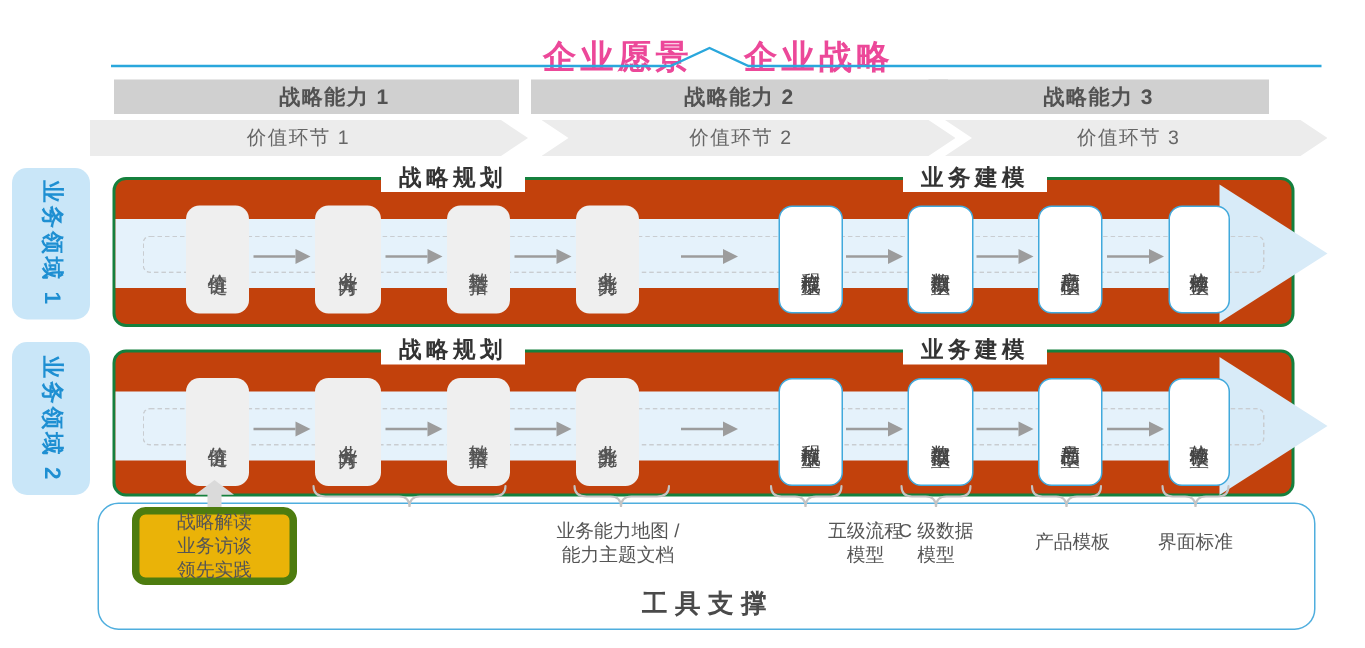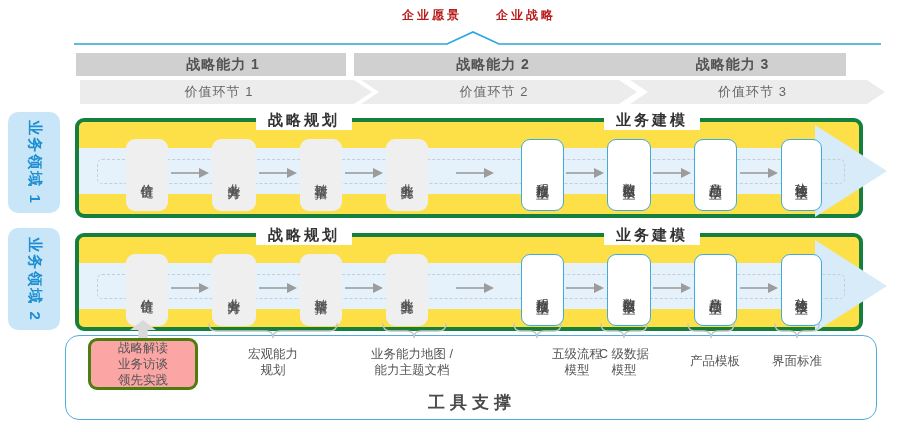--- a/index.html
+++ b/index.html
@@ -2,57 +2,57 @@
 <html><head>
 <meta charset="utf-8">
 <style>
   * { margin:0; padding:0; box-sizing:border-box; }
   html,body { background:#fff; }
   body { font-family:"Liberation Sans", sans-serif; }
   #stage { position:relative; width:910px; height:432px; background:#fff; overflow:hidden; }
 
   
   .top-title { position:absolute; left:0; right:0; top:7px; display:flex; justify-content:center; gap:34px; padding-left:48px; }
-  .top-title span { color:#b91c1c; font-size:12px; font-weight:bold; letter-spacing:3px; }
+  .top-title span { color:#ec4899; font-size:22px; font-weight:bold; letter-spacing:3px;margin-top:16px; }
   .header-line { position:absolute; left:74px; top:29px; }
 
   .cap-bar { position:absolute; top:53px; height:23px; background:#D0D0D0; display:flex; align-items:center; justify-content:center;
              color:#525252; font-size:14px; font-weight:600; letter-spacing:1px; }
   .chev { position:absolute; top:80px; height:24px; background:#ECECEC; display:flex; align-items:center; justify-content:center;
           color:#666; font-size:13px; letter-spacing:1px; }
   .chev.tip-only { clip-path:polygon(0 0, calc(100% - 18px) 0, 100% 50%, calc(100% - 18px) 100%, 0 100%); padding-right:14px; }
   .chev.notched  { clip-path:polygon(0 0, calc(100% - 18px) 0, 100% 50%, calc(100% - 18px) 100%, 0 100%, 18px 50%); padding-left:4px; padding-right:14px; }
 
   
   .domain-tab { position:absolute; left:8px; width:52px; background:#C9E6F8; border-radius:10px;
                 display:flex; align-items:center; justify-content:center; }
   .domain-tab span { transform:rotate(90deg); white-space:nowrap; color:#1E8FD2; font-size:15px; font-weight:bold; letter-spacing:2px; }
 
   
-  .row-panel { position:absolute; left:75px; width:788px; border:4px solid #15803d; border-radius:9px; background:#fde047; }
+  .row-panel { position:absolute; left:75px; width:788px; border:2px solid #15803d; border-radius:9px; background:#c2410c; }
   .band { position:absolute; left:0; top:26px; width:736px; height:46px; background:#E5F2FB; }
   .band-head { position:absolute; left:736px; top:3px; width:0; height:0;
                border-top:46px solid transparent; border-bottom:46px solid transparent; border-left:72px solid #D8EBF8; }
   .dashed-track { position:absolute; left:18px; top:37px; width:748px; height:25px; border:1.5px dashed #C9CDD1; border-radius:5px; }
   .node { position:absolute; top:17px; height:72px; display:flex; align-items:center; justify-content:center; border-radius:9px; }
   .node span { writing-mode:vertical-lr; text-orientation:upright; font-size:13px; letter-spacing:1px; line-height:1; }
   .node.gray { background:#EFEFEF; }
   .node.gray span { color:#555; }
   .node.blue { background:#fff; border:1.5px solid #41A9DC; }
   .node.blue span { color:#444; }
   .flow-arrow { position:absolute; top:45px; }
   .sec-title { position:absolute; top:-11px; transform:translateX(-50%); background:#fff; padding:0 12px;
                font-size:15px; font-weight:bold; letter-spacing:3px; color:#333; white-space:nowrap; }
 
   
   .tool-box { position:absolute; left:65px; top:335px; width:812px; height:85px; border:1.5px solid #4FAEDE; border-radius:14px; }
   .tool-label { position:absolute; left:472px; top:391px; transform:translateX(-50%); font-size:17px; font-weight:bold;
                 letter-spacing:5px; color:#4A4A4A; white-space:nowrap; }
-  .practice-box { position:absolute; left:88px; top:338px; width:110px; height:52px; background:#fca5a5;
-                  border:3px solid #4d7c0f; border-radius:9px; display:flex; align-items:center; justify-content:center;
+  .practice-box { position:absolute; left:88px; top:338px; width:110px; height:52px; background:#eab308;
+                  border:5px solid #4d7c0f; border-radius:9px; display:flex; align-items:center; justify-content:center;
                   color:#555; font-size:12.5px; line-height:1.3; text-align:center; white-space:pre-line; z-index:3; }
   .up-arrow { position:absolute; left:130px; top:320px; width:26px; height:19px; background:#DADADA;
               clip-path:polygon(50% 0, 100% 52%, 68% 52%, 68% 100%, 32% 100%, 32% 52%, 0 52%); z-index:2; }
   .brace { position:absolute; top:323px; z-index:2; }
   .note { position:absolute; transform:translateX(-50%); color:#555; font-size:12.5px; line-height:1.3;
           text-align:center; white-space:pre-line; z-index:3; }
 </style>
 </head>
 <body>
 
@@ -70,21 +70,21 @@
   <div class="cap-bar" style="left:76px; width:270px;padding-left:24px;">
       <span>战略能力 1</span>
     </div>
   <div class="cap-bar" style="left:354px; width:278px;">
       <span>战略能力 2</span>
     </div>
   <div class="cap-bar" style="left:619px; width:227px;">
       <span>战略能力 3</span>
     </div>
 
-  <div class="chev tip-only" style="left:80px; width:292px;">
+  <div class="chev tip-only" style="left:60px; width:292px;">
       <span>价值环节 1</span>
     </div>
   <div class="chev notched" style="left:361px; width:276px;">
       <span>价值环节 2</span>
     </div>
   <div class="chev notched" style="left:630px; width:255px;">
       <span>价值环节 3</span>
     </div>
 
   <div class="domain-tab" style="top:112px; height:101px;">
@@ -240,22 +240,20 @@
       <path d="M1,1 Q1,8 8,8 L17,8 Q24,8 24,15 Q24,8 31,8 L40,8 Q47,8 47,1" fill="none" stroke="#C4C4C4" stroke-width="1.4" stroke-linecap="round"></path>
     </svg>
   <svg class="brace" style="left:774px;" width="46" height="16">
       <path d="M1,1 Q1,8 8,8 L16,8 Q23,8 23,15 Q23,8 30,8 L38,8 Q45,8 45,1" fill="none" stroke="#C4C4C4" stroke-width="1.4" stroke-linecap="round"></path>
     </svg>
 
   <div class="practice-box">战略解读
 业务访谈
 领先实践</div>
 
-  <div class="note" style="left:273px; top:346px;">宏观能力
-规划</div>
   <div class="note" style="left:412px; top:346px;">业务能力地图 /
 能力主题文档</div>
   <div class="note" style="left:538px; top:346px;margin-left:39px;">五级流程
 模型</div>
   <div class="note" style="left:624px; top:346px;">C 级数据
 模型</div>
   <div class="note" style="left:715px; top:353px;">产品模板</div>
   <div class="note" style="left:797px; top:353px;">界面标准</div>
 
   <div class="tool-label">工具支撑</div>

